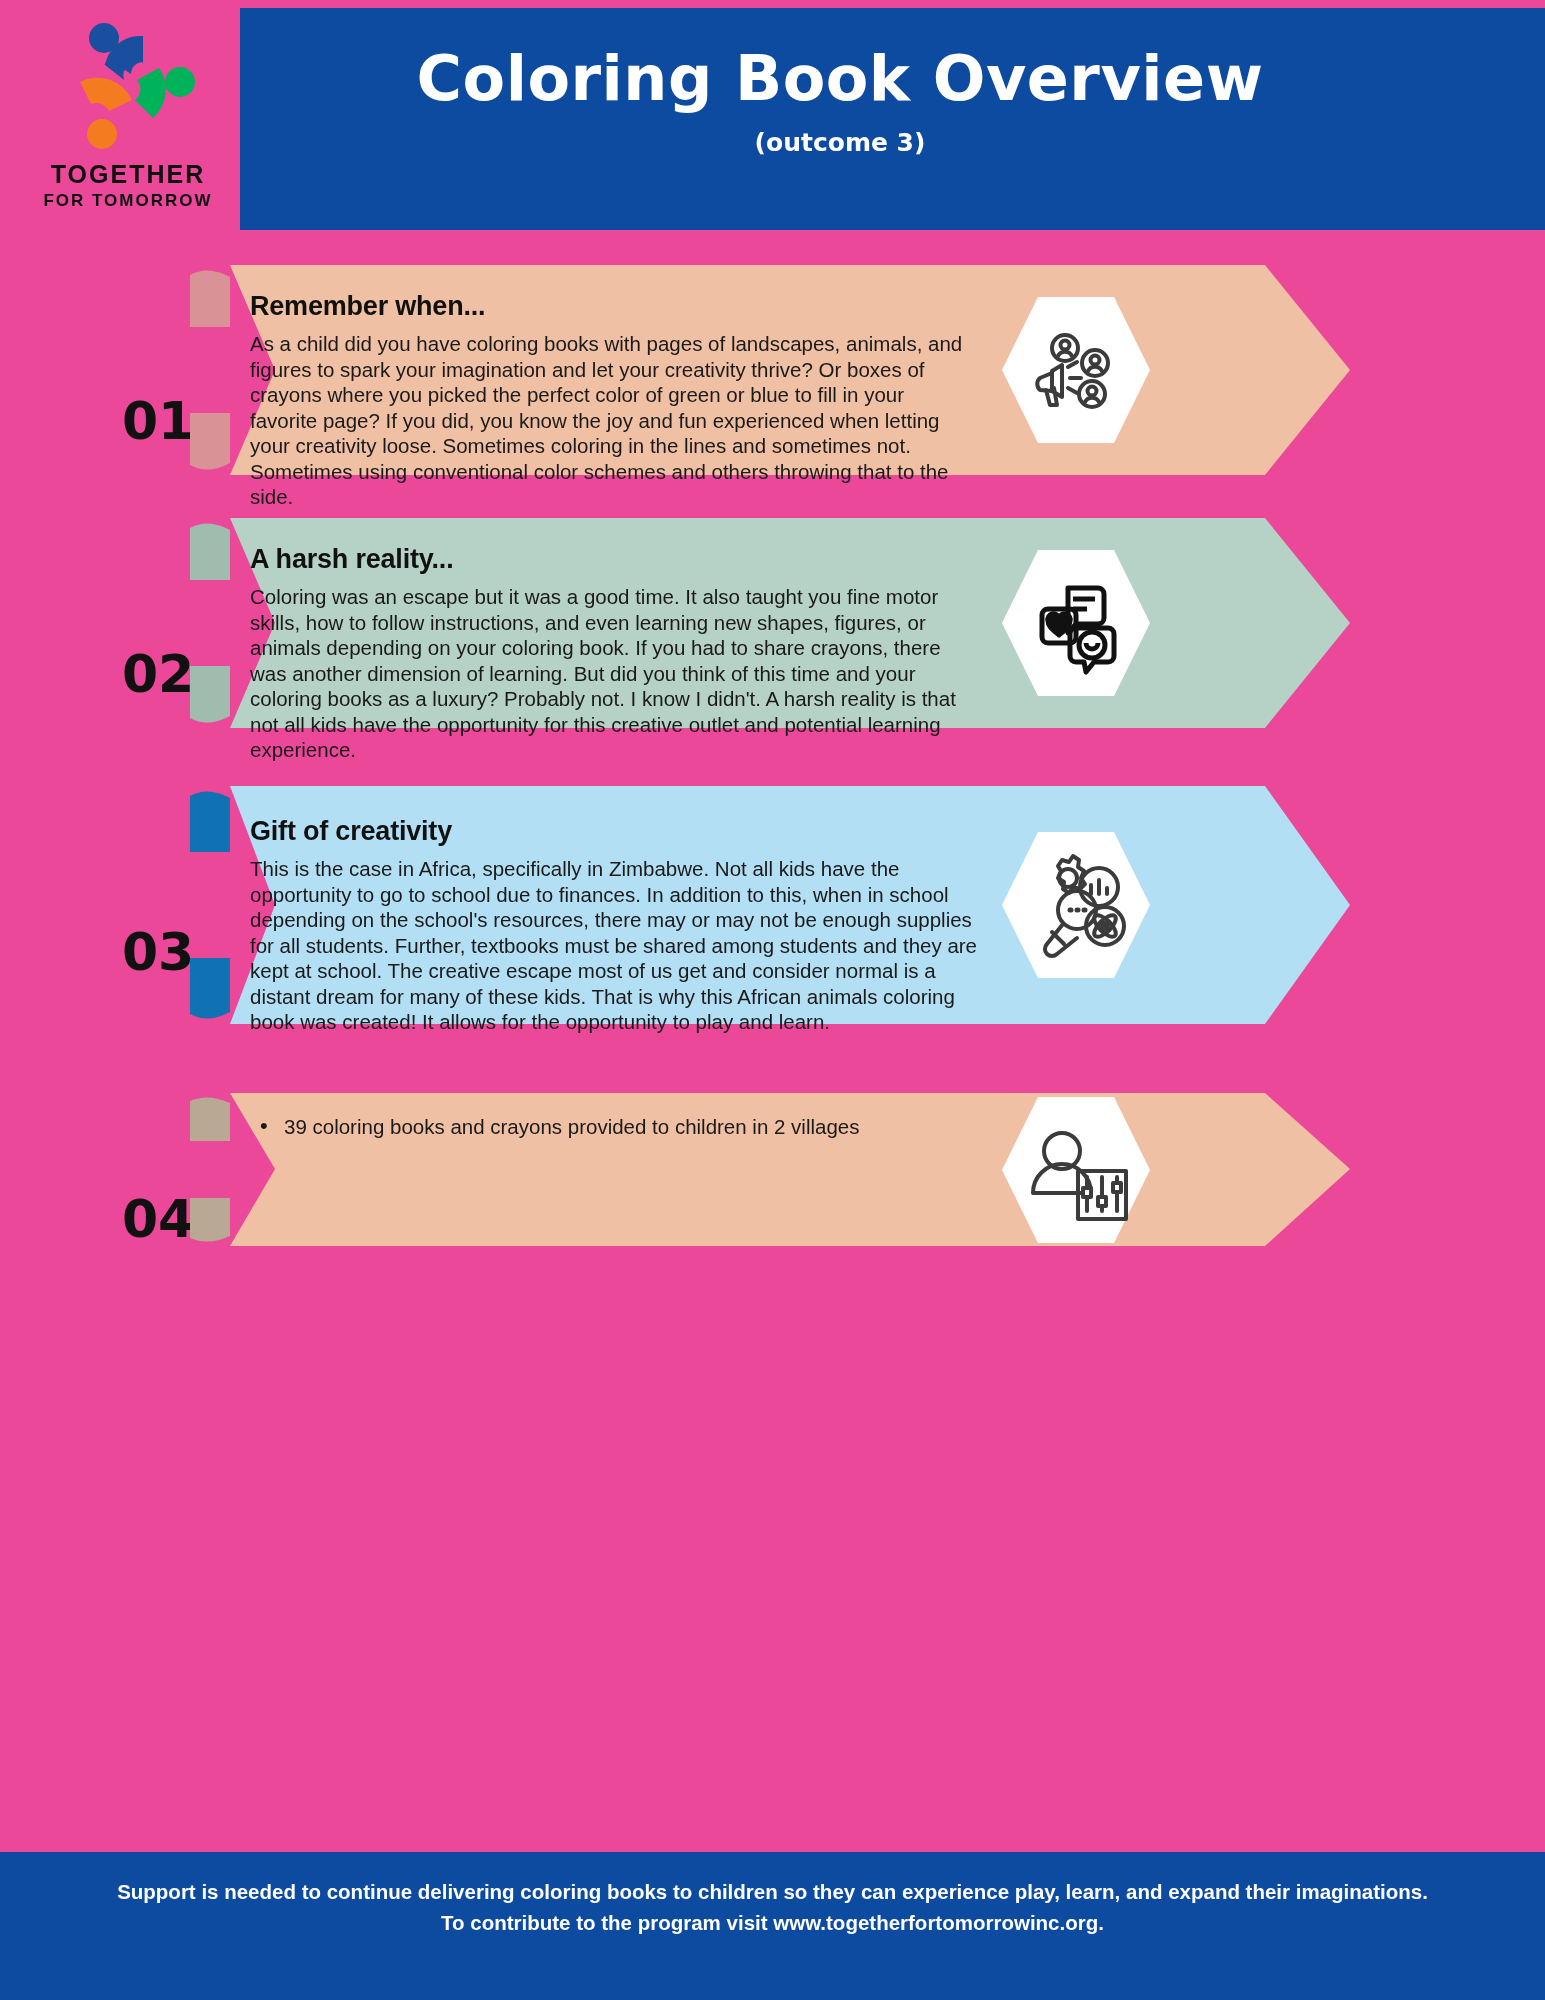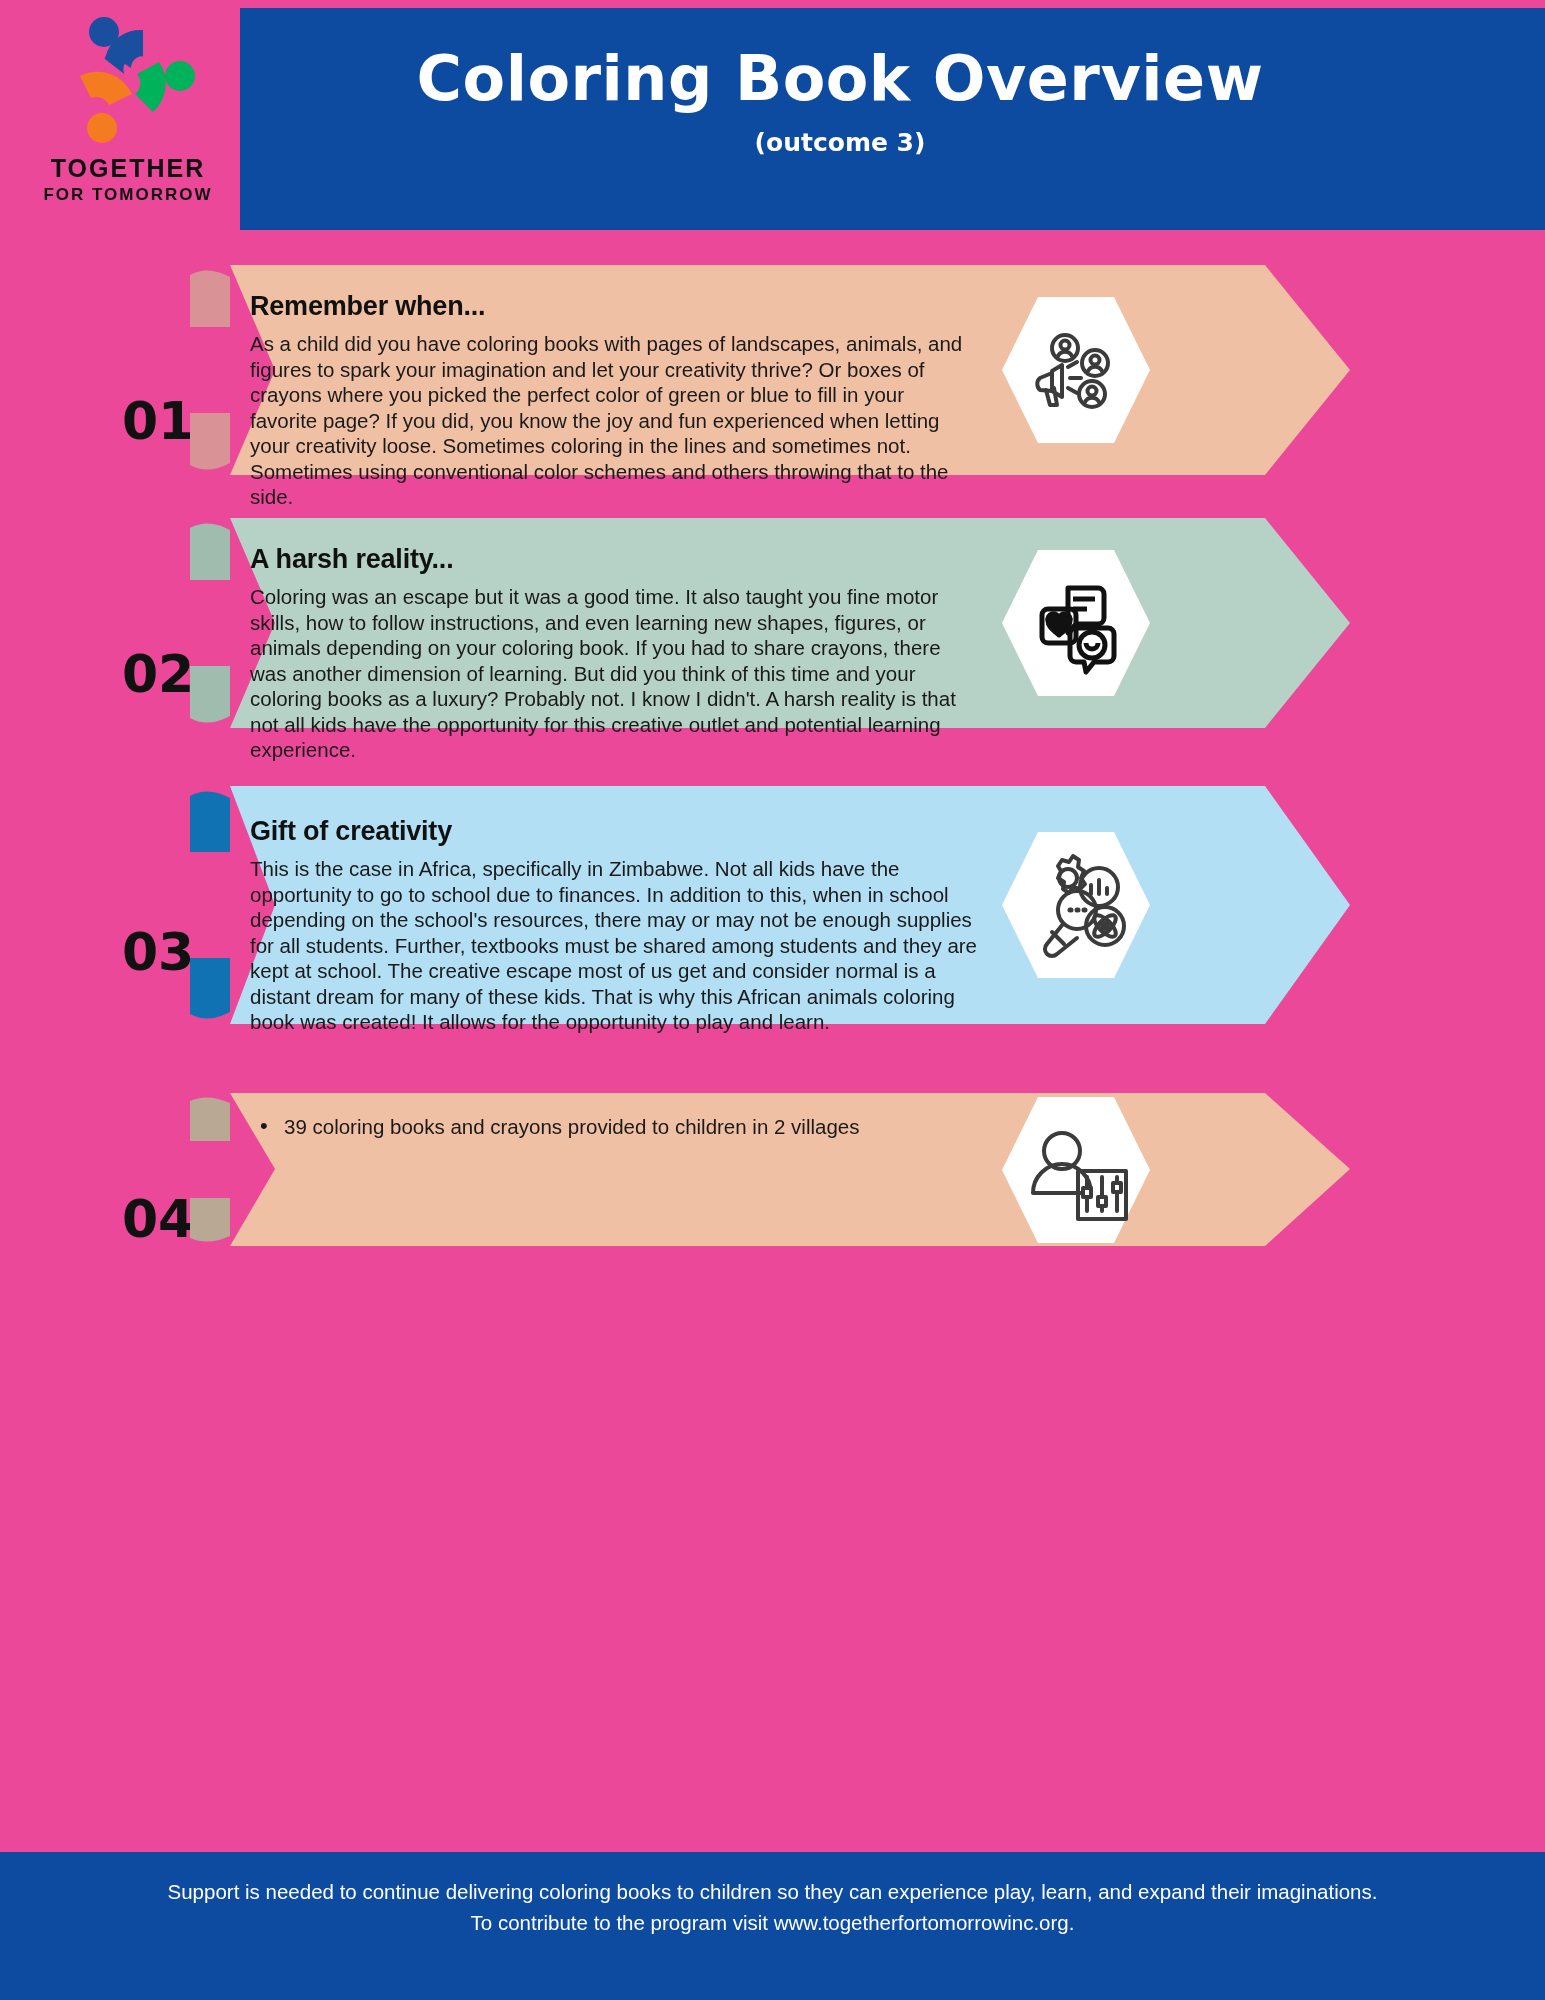--- a/index.html
+++ b/index.html
@@ -27,21 +27,21 @@
     font-family: "DejaVu Sans", sans-serif;
   }
   .header-sub {
     position: absolute; left: 240px; top: 128px; width: 1200px;
     text-align: center; color: #ffffff;
     font-size: 25px; font-weight: 700;
     font-family: "DejaVu Sans", sans-serif;
   }
 
   
-  .logo { position: absolute; left: 28px; top: 8px; width: 200px; height: 205px; }
+  .logo { position: absolute; left: 28px; top: 14px; width: 200px; height: 205px; }
   .logo-mark { position: absolute; left: 34px; top: 6px; width: 140px; height: 132px; }
   .logo-word {
     position: absolute; left: 0; top: 146px; width: 200px; text-align: center;
     font-size: 25px; font-weight: 700; color: #111; letter-spacing: 2px;
     font-family: "Liberation Sans", sans-serif;
   }
   .logo-word2 {
     position: absolute; left: 0; top: 177px; width: 200px; text-align: center;
     font-size: 17px; font-weight: 700; color: #111; letter-spacing: 2px;
     font-family: "Liberation Sans", sans-serif;
@@ -76,20 +76,21 @@
     content: "\2022"; position: absolute; left: 10px; top: -1px; font-size: 22px;
   }
 
   .hexwrap { position: absolute; }
 
   
   .footer {
     position: absolute; left: 0; bottom: 0; width: 1545px; height: 148px;
     background: #0d4ba0; color: #fff; text-align: center;
     padding-top: 24px;
+    font-weight: bold;
   }
   .footer-line {
     font-size: 20.5px; line-height: 31px; font-family: "Liberation Sans", sans-serif;
   }
 </style>
 </head>
 <body>
 
 <div class="page">
 

